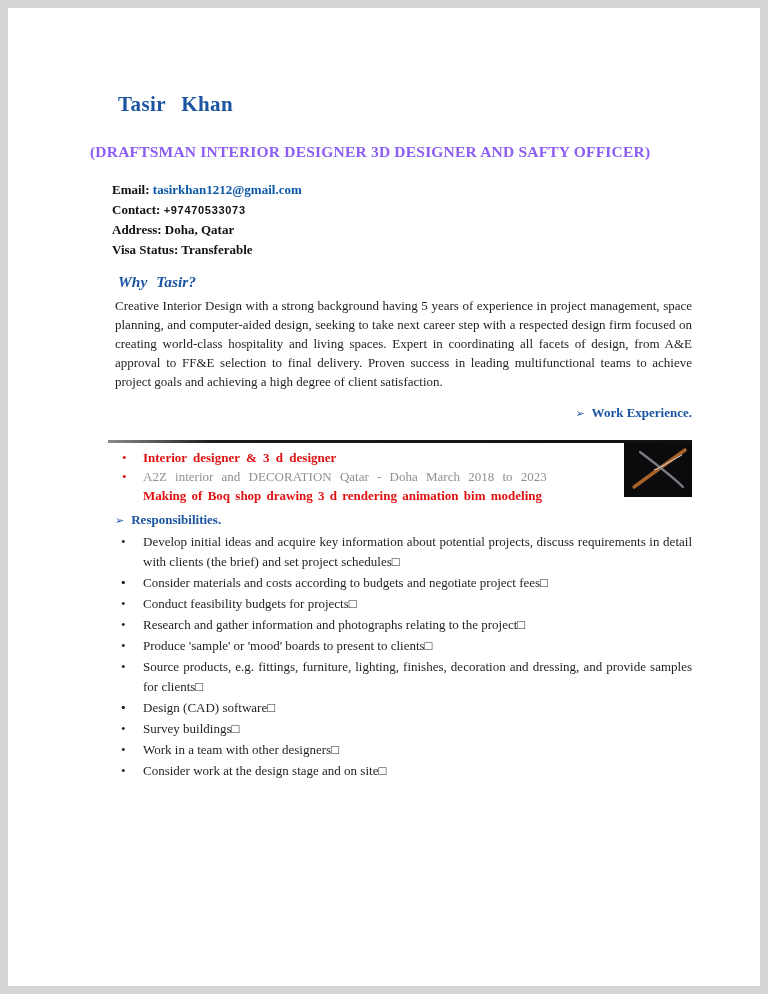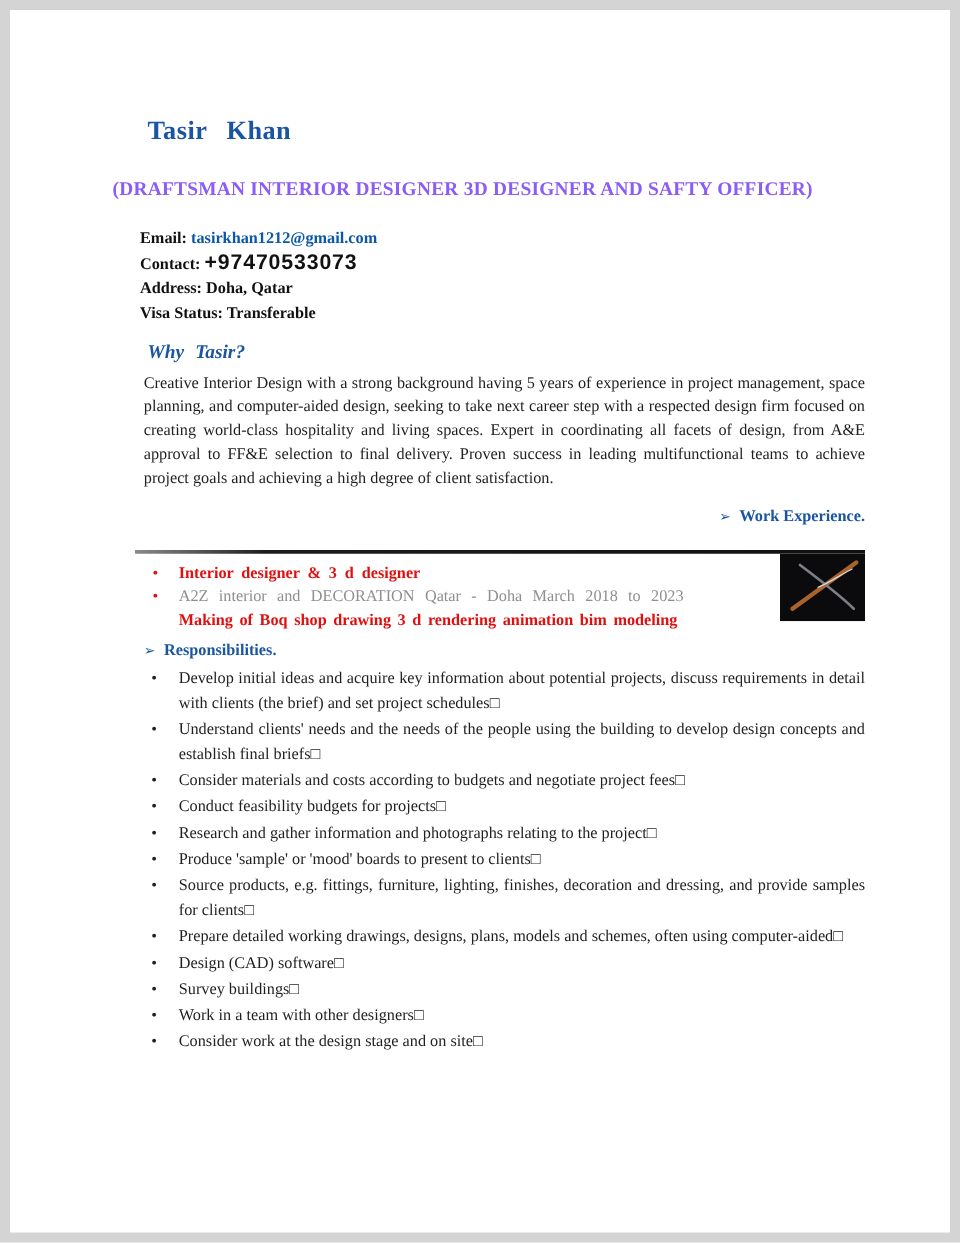--- a/index.html
+++ b/index.html
@@ -25,21 +25,21 @@
   .job-title {
     margin-top:23px;
     font-size:15.5px; font-weight:bold; color:#8b5cf6;
     line-height:23px; letter-spacing:0.2px;
   }
   .contact { margin-top:17px; margin-left:22px; font-size:13px; font-weight:bold; color:#111; }
   .contact p { line-height:19.5px; }
   .email-value { color:#0b57a8; cursor:pointer; }
   .phone {
     font-family:"Liberation Sans","DejaVu Sans",sans-serif;
-    font-size:17px; letter-spacing:0.7px;
+    font-size:11px; letter-spacing:0.7px;
   }
   .why-heading {
     margin-top:14px; margin-left:28px;
     font-size:15.5px; font-style:italic; font-weight:bold; color:#1b55a2;
     word-spacing:5px;
   }
   .summary {
     margin-top:5px; margin-left:25px;
     font-size:13px; line-height:19px; text-align:justify; color:#1f1f1f;
   }
@@ -128,21 +128,20 @@
 
     <ul class="resp-list">
 
         <li>
           <span class="dot">•</span>
           <span>Develop initial ideas and acquire key information about potential projects, discuss requirements in detail with clients (the brief) and set project schedules□</span>
         </li>
 
         <li>
           <span class="dot">•</span>
-          <span>Understand clients' needs and the needs of the people using the building to develop design concepts and establish final briefs□</span>
         </li>
 
         <li>
           <span class="dot">•</span>
           <span>Consider materials and costs according to budgets and negotiate project fees□</span>
         </li>
 
         <li>
           <span class="dot">•</span>
           <span>Conduct feasibility budgets for projects□</span>
@@ -158,21 +157,20 @@
           <span>Produce 'sample' or 'mood' boards to present to clients□</span>
         </li>
 
         <li>
           <span class="dot">•</span>
           <span>Source products, e.g. fittings, furniture, lighting, finishes, decoration and dressing, and provide samples for clients□</span>
         </li>
 
         <li>
           <span class="dot">•</span>
-          <span>Prepare detailed working drawings, designs, plans, models and schemes, often using computer-aided□</span>
         </li>
 
         <li>
           <span class="dot">•</span>
           <span>Design (CAD) software□</span>
         </li>
 
         <li>
           <span class="dot">•</span>
           <span>Survey buildings□</span>

